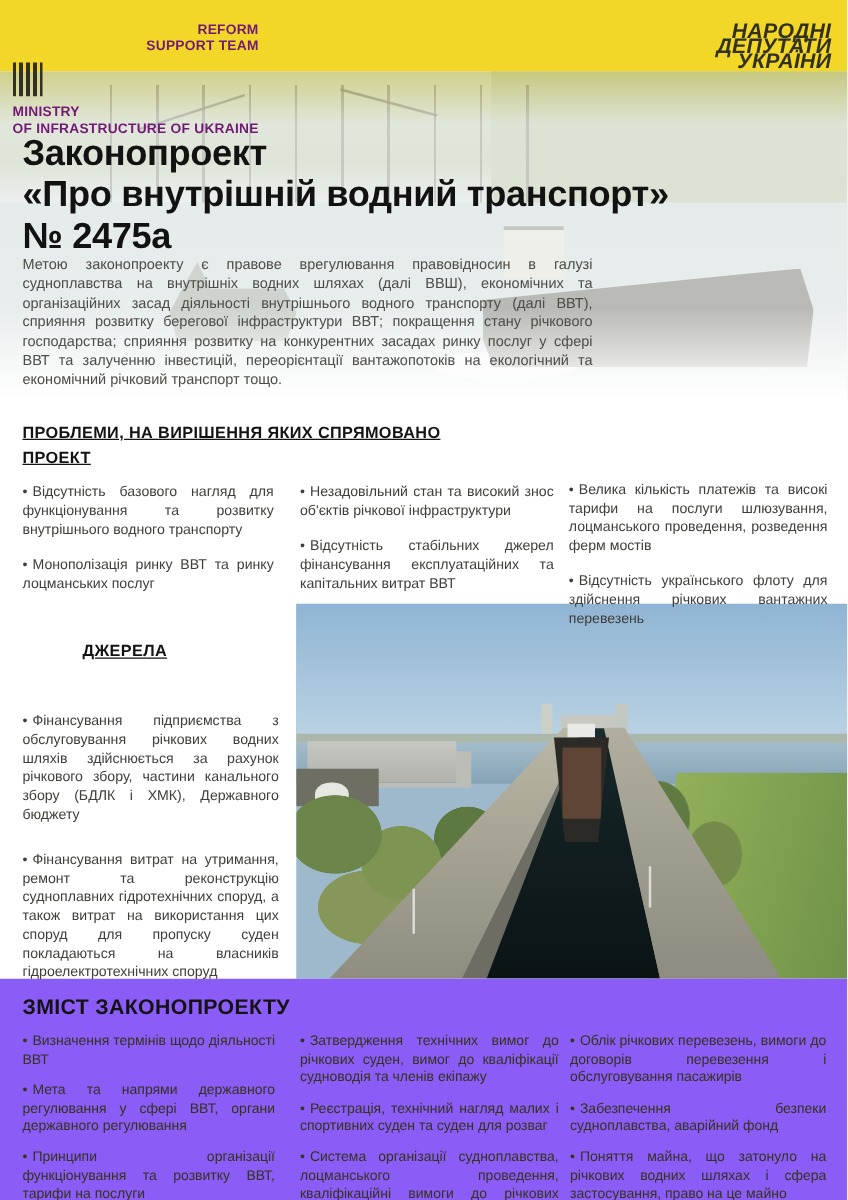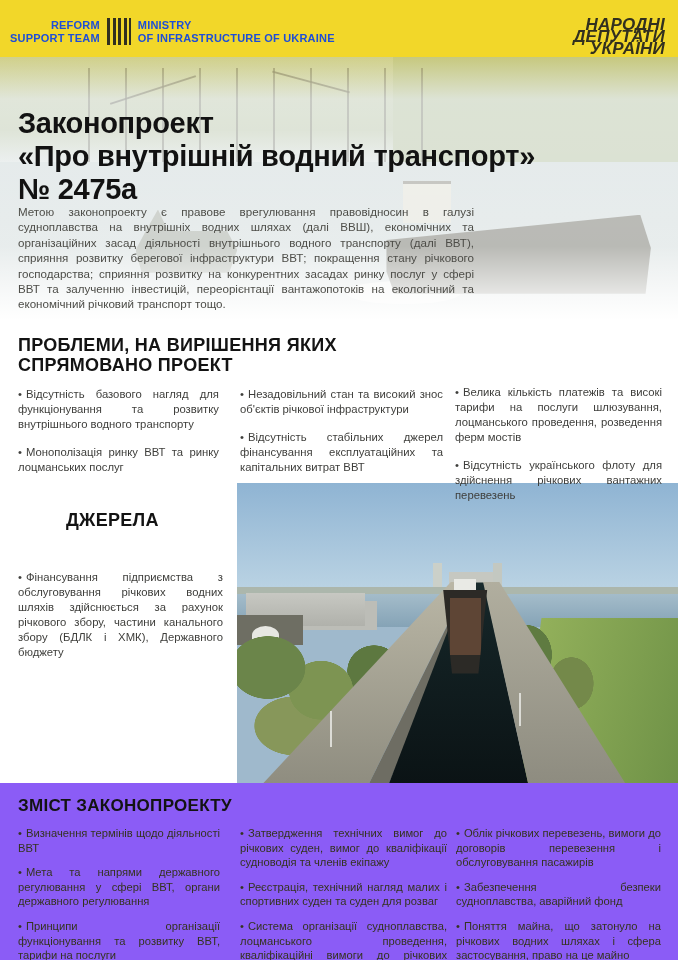--- a/index.html
+++ b/index.html
@@ -1,21 +1,21 @@
 <!DOCTYPE html>
 <html><head>
 <meta charset="utf-8">
 <style>
   html,body{margin:0;padding:0;background:#ffffff;}
   .page{position:relative;width:678px;height:960px;overflow:hidden;background:#ffffff;
         font-family:"Liberation Sans","DejaVu Sans",sans-serif;}
 
   
   .topbar{position:absolute;top:0;left:0;width:678px;height:57px;background:#F2D729;z-index:6;}
-  .logo{position:absolute;top:18px;left:10px;display:flex;align-items:center;gap:7px;color:#1d4ed8;}
+  .logo{position:absolute;top:18px;left:10px;display:flex;gap:7px;color:#701a75;flex-direction:column;}
   .rst{text-align:right;font-weight:bold;font-size:11px;line-height:12.5px;letter-spacing:.2px;}
   .barcode{width:24px;height:27px;
     background:repeating-linear-gradient(90deg,#32301F 0 3px,transparent 3px 5.6px);}
   .ministry{text-align:left;font-weight:bold;font-size:11px;line-height:12.5px;letter-spacing:.2px;}
   .deputies{position:absolute;top:19px;right:13px;text-align:right;font-weight:bold;
     font-size:17px;line-height:12px;color:#32301F;letter-spacing:.2px;z-index:7;font-style:italic;}
 
   
   .hero{position:absolute;top:57px;left:0;width:678px;height:263px;overflow:hidden;}
   .hero .layer{position:absolute;}
@@ -39,22 +39,22 @@
   .p1-overlay{inset:0;background:linear-gradient(rgba(242,215,41,.30),rgba(255,255,255,.54) 16%,
     rgba(255,255,255,.50) 72%,#ffffff 100%);}
 
   
   .title{position:absolute;left:18px;top:50px;z-index:5;font-weight:bold;color:#121212;
     font-size:29px;line-height:33px;letter-spacing:-.3px;}
   .intro{position:absolute;left:18px;top:147px;width:456px;z-index:5;
     font-size:11.6px;line-height:15.4px;color:#4d4d48;text-align:justify;}
 
   
-  .h2{position:absolute;font-weight:bold;color:#131313;font-size:18px;line-height:19.5px;
-    letter-spacing:.3px;z-index:5;}
+  .h2{position:absolute;font-weight:bold;color:#131313;font-size:13px;line-height:19.5px;
+    letter-spacing:.3px;z-index:5;text-decoration:underline;}
   .problems-head{left:18px;top:336px;width:340px;}
   .funding-head{left:18px;top:511px;width:175px;margin-left:48px;}
 
   
   .col{position:absolute;z-index:5;}
   .pcol1{left:18px;top:387px;width:201px;}
   .pcol2{left:240px;top:387px;width:203px;}
   .pcol3{left:455px;top:385px;width:207px;}
   .fcol{left:18px;top:570px;width:205px;}
   .bi{margin:0 0 13px 0;font-size:11.3px;line-height:15px;color:#3e3e3b;text-align:justify;}
@@ -172,20 +172,21 @@
   <div class="col pcol3">
     <p class="bi"><span class="dot">•</span><span>Велика кількість платежів та високі тарифи на послуги шлюзування, лоцманського проведення, розведення ферм мостів</span></p>
     <p class="bi"><span class="dot">•</span><span>Відсутність українського флоту для здійснення річкових вантажних перевезень</span></p>
   </div>
 
   <div class="h2 funding-head">
     <div>ДЖЕРЕЛА</div>
   </div>
   <div class="col fcol">
     <p class="bi"><span class="dot">•</span><span>Фінансування підприємства з обслуговування річкових водних шляхів здійснюється за рахунок річкового збору, частини канального збору (БДЛК і ХМК), Державного бюджету</span></p>
+    <p class="bi"><span class="dot">•</span><span>Фінансування витрат на утримання, ремонт та реконструкцію судноплавних гідротехнічних споруд, а також витрат на використання цих споруд для пропуску суден покладаються на власників гідроелектротехнічних споруд</span></p>
   </div>
 
   <div class="photo2">
     <div class="layer p2-sky"></div>
     <div class="layer p2-shore"></div>
     <div class="layer p2-water-far"></div>
     <div class="layer p2-field"></div>
     <div class="layer p2-buildings"></div>
     <div class="layer p2-bridge">
       <div class="p2-arch"></div>

